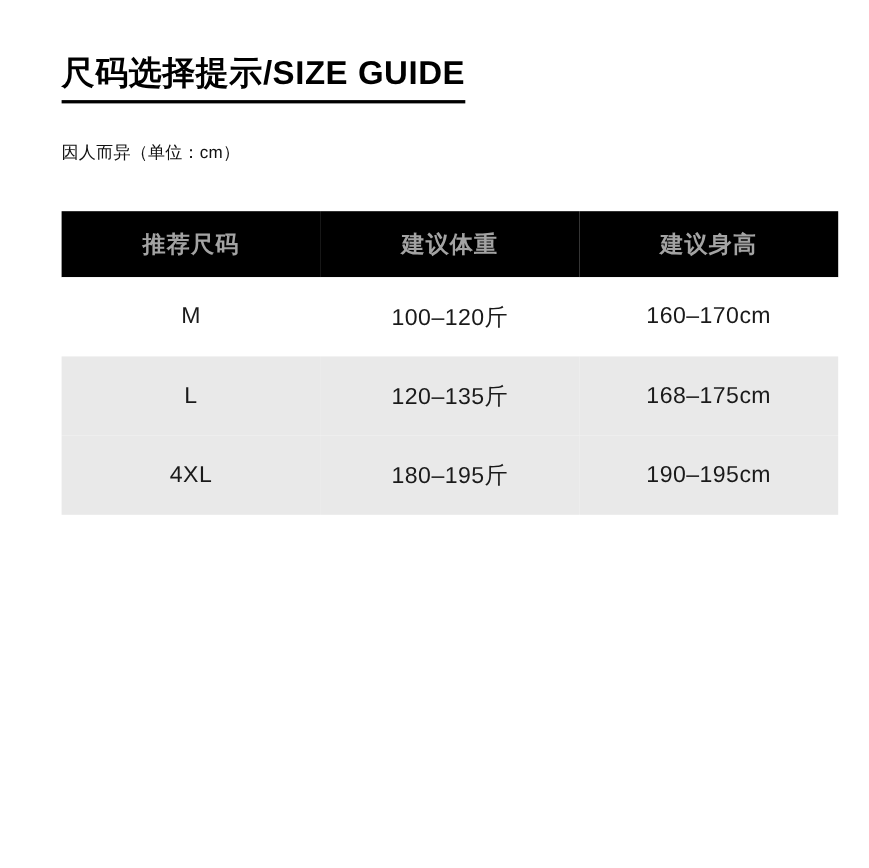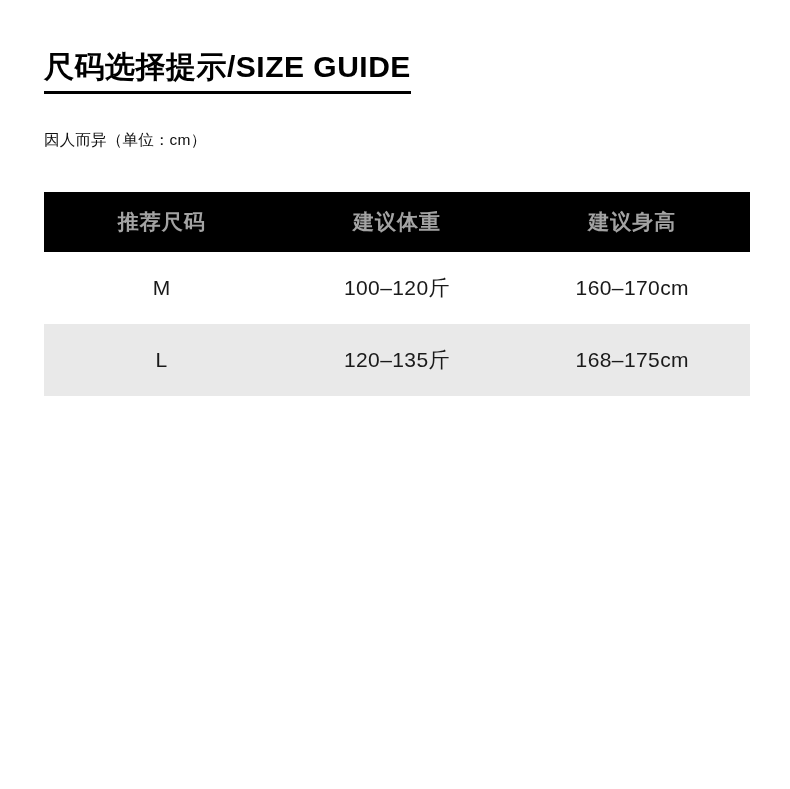--- a/index.html
+++ b/index.html
@@ -12,21 +12,21 @@
     background: #ffffff;
     font-family: "Liberation Sans", "DejaVu Sans", sans-serif;
     color: #000000;
     overflow: hidden;
   }
   .page {
     position: relative;
     width: 790px;
     height: 789px;
     box-sizing: border-box;
-    padding: 0 44px;
+    padding: 0 56px;
   }
   .title-wrap {
     padding-top: 48px;
   }
   .title {
     font-size: 30px;
     font-weight: 700;
     letter-spacing: 0.5px;
     line-height: 1.25;
     display: inline-block;
@@ -101,16 +101,21 @@
       <tr class="odd">
         <td class="col-0">M</td>
         <td class="col-1">100–120斤</td>
         <td class="col-2">160–170cm</td>
       </tr>
       <tr class="even">
         <td class="col-0">L</td>
         <td class="col-1">120–135斤</td>
         <td class="col-2">168–175cm</td>
       </tr>
+      <tr class="even">
+        <td class="col-0">4XL</td>
+        <td class="col-1">180–195斤</td>
+        <td class="col-2">190–195cm</td>
+      </tr>
     </tbody>
   </table>
 
 </div>
 
 </body></html>

